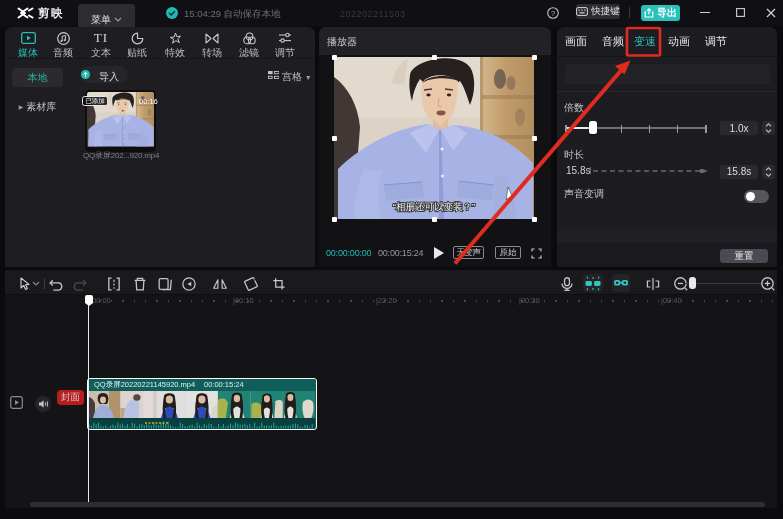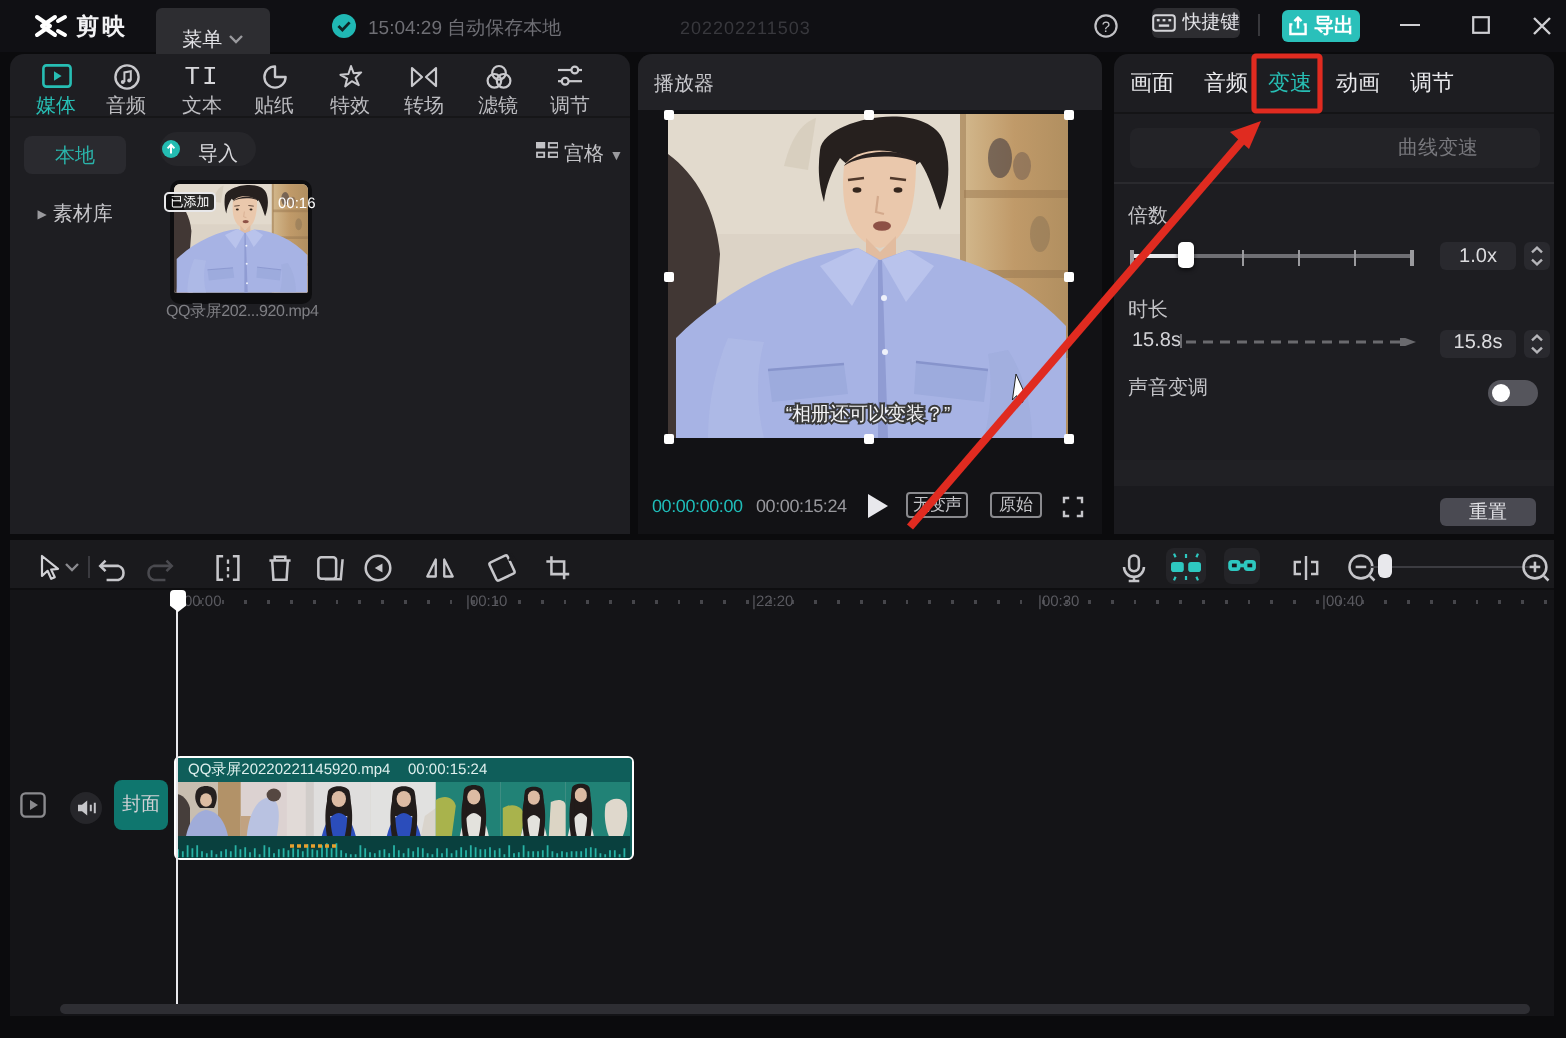--- a/index.html
+++ b/index.html
@@ -132,21 +132,21 @@
     <div class="ic">
         <svg width="13" height="13" viewBox="0 0 13 13">
           <circle cx="6.5" cy="6.5" r="5.8" stroke="#c9c9cd" stroke-width="1.2" fill="none"></circle>
           <path d="M5.2 9 L5.2 4.2 L8.4 3.6 L8.4 8.2" stroke="#c9c9cd" stroke-width="1" fill="none"></path>
           <circle cx="4.4" cy="9" r="1" fill="#c9c9cd"></circle>
           <circle cx="7.6" cy="8.2" r="1" fill="#c9c9cd"></circle>
         </svg>
       </div>音频
   </div>
   <div class="tab" style="left:79px;top:5px">
-    <div class="ic" style="font-family:Liberation Mono, monospace;font-size:13px;color:#d6d6da;letter-spacing:1px">TI</div>文本
+    <div class="ic" style="font-family:Liberation Serif, serif;font-size:13px;color:#d6d6da;letter-spacing:1px">TI</div>文本
   </div>
   <div class="tab" style="left:115px;top:5px">
     <div class="ic">
         <svg width="13" height="13" viewBox="0 0 13 13">
           <path d="M11.8 6.5 A5.3 5.3 0 1 1 6.5 1.2 L6.5 6.5 Z" stroke="#c9c9cd" stroke-width="1.2" fill="none" stroke-linejoin="round"></path>
         </svg>
       </div>贴纸
   </div>
   <div class="tab" style="left:153px;top:5px">
     <div class="ic">
@@ -235,21 +235,20 @@
     </svg>
 </div>
 <div id="rpanel">
   <div class="rtab" style="left:8px">画面</div>
   <div class="rtab" style="left:45px">音频</div>
   <div class="rtab" style="left:77px;color:#27beb4">变速</div>
   <div class="rtab" style="left:111px">动画</div>
   <div class="rtab" style="left:148px">调节</div>
   <div class="abs" style="left:0;top:29px;width:220px;height:1px;background:#141416"></div>
   <div class="abs" style="left:8px;top:37px;width:205px;height:20px;background:#232327;border-radius:4px"></div>
-  <div class="abs" style="left:111px;top:37px;width:102px;height:20px;display:flex;align-items:center;justify-content:center;font-size:10px;color:#77777c">曲线变速</div>
   <div class="abs" style="left:0;top:64px;width:220px;height:1px;background:#2a2a2e"></div>
   <div class="rlabel" style="left:7px;top:74px">倍数</div>
   <div class="abs" style="left:8px;top:100.2px;width:141px;height:1.6px;background:#6f6f74"></div>
   <div class="abs" style="left:8px;top:100.2px;width:31px;height:1.6px;background:#e9e9ec"></div>
   <div class="abs" style="left:8px;top:97.5px;width:1.5px;height:8px;background:#9a9a9e"></div>
   <div class="abs" style="left:63.5px;top:97.5px;width:1.5px;height:8px;background:#9a9a9e"></div>
   <div class="abs" style="left:91.5px;top:97.5px;width:1.5px;height:8px;background:#9a9a9e"></div>
   <div class="abs" style="left:119.5px;top:97.5px;width:1.5px;height:8px;background:#9a9a9e"></div>
   <div class="abs" style="left:148px;top:97.5px;width:1.5px;height:8px;background:#9a9a9e"></div>
   <div class="abs" style="left:32px;top:94px;width:8px;height:13px;background:#fff;border-radius:2.5px;box-shadow:0 1px 2px rgba(0,0,0,.6)"></div>
@@ -367,21 +366,21 @@
   <div class="abs" style="left:656px;top:26px;font-size:7.5px;color:#5a5a60">|00:40</div>
   <svg class="abs" style="left:5px;top:126px" width="13" height="13" viewBox="0 0 13 13">
       <rect x=".7" y=".7" width="11.6" height="11.6" rx="2" stroke="#8a8a8e" stroke-width="1.2" fill="none"></rect>
       <path d="M5 4 L9 6.5 L5 9 Z" fill="#8a8a8e"></path>
     </svg>
   <div class="abs" style="left:30px;top:126px;width:16px;height:16px;background:#26262a;border-radius:50%"></div>
   <svg class="abs" style="left:33px;top:129px" width="11" height="10" viewBox="0 0 11 10">
       <path d="M1 3.4 L3 3.4 L5.6 1.2 L5.6 8.8 L3 6.6 L1 6.6 Z" fill="#c6c6ca"></path>
       <path d="M7.4 3.4 L7.4 6.6 M9.4 2.4 L9.4 7.6" stroke="#c6c6ca" stroke-width="1"></path>
     </svg>
-  <div class="abs" style="left:52px;top:120px;width:27px;height:25px;background:#0f766e;border-radius:4px;font-size:9.5px;color:#d2d2d6;display:flex;align-items:center;justify-content:center">封面</div>
+  <div class="abs" style="left:52px;top:120px;width:27px;height:15px;background:#b91c1c;border-radius:4px;font-size:9.5px;color:#d2d2d6;display:flex;align-items:center;justify-content:center">封面</div>
   <div class="abs" style="left:82px;top:107.5px;width:230px;height:52.5px;border:1.5px solid #fff;border-radius:3px;background:#0f5e5a;overflow:hidden">
     <div class="abs" style="left:0;top:0;width:251px;height:12px;background:#0f5e5a;color:#dff0ee;font-size:7.5px">
         <span style="position:absolute;left:6px;top:1.5px">QQ录屏20220221145920.mp4</span>
         <span style="position:absolute;left:116px;top:1.5px">00:00:15:24</span>
       </div>
     <svg class="abs" style="left:0;top:12px" width="227" height="27" viewBox="0 0 227 27">
         <rect width="227" height="27" fill="#ddd5ce"></rect>
 <g>
   <rect x="0" y="0" width="32.4" height="27" fill="#d4c8b8"></rect>
   <rect x="21" y="0" width="11.4" height="27" fill="#bd9a6c"></rect>

